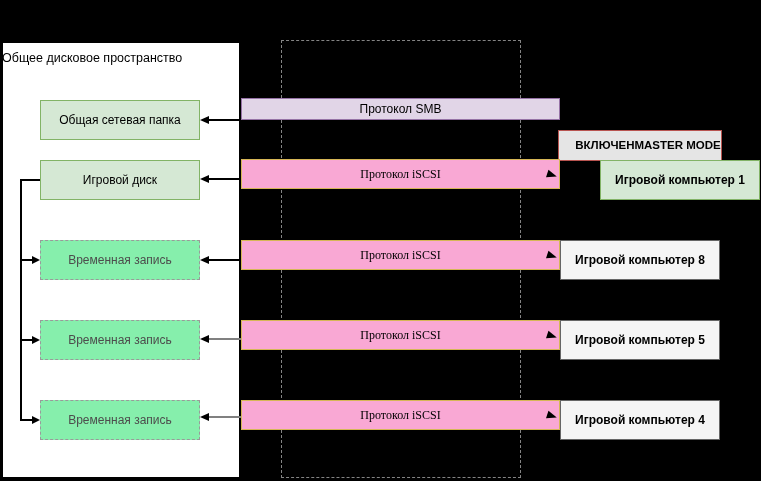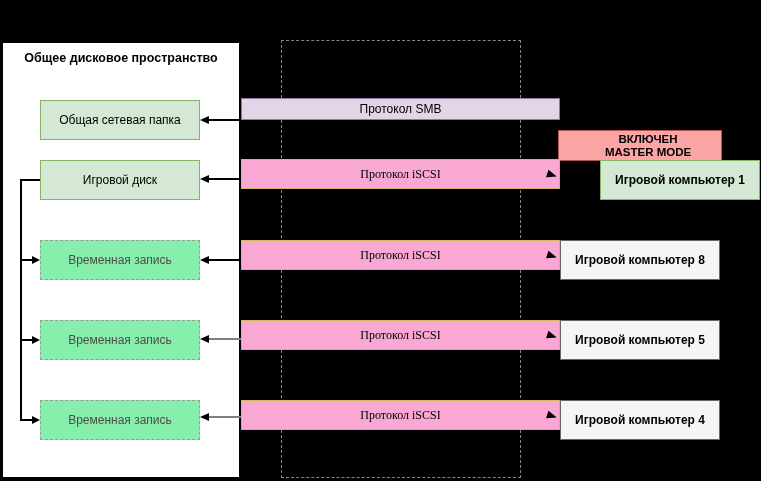--- a/index.html
+++ b/index.html
@@ -5,22 +5,22 @@
   html,body { margin:0; padding:0; background:#000; }
   .canvas {
     position:relative; width:761px; height:481px; background:#000000;
     font-family:"Liberation Sans","DejaVu Sans",sans-serif; overflow:hidden;
   }
   .panel {
     position:absolute; left:2px; top:42px; width:238px; height:436px;
     background:#ffffff; border:1px solid #000; box-sizing:border-box; z-index:1;
   }
   .panel-title {
-    position:absolute; left:2px; top:51px; width:238px; text-align:center;
-    font-weight:bold; font-size:12.5px; color:#000; z-index:2;
+    position:absolute; left:2px; top:51px; width:238px; 
+    font-weight:normal; font-size:12.5px; color:#000; z-index:2;
   }
   .node {
     position:absolute; width:160px; height:40px; box-sizing:border-box;
     display:flex; align-items:center; justify-content:center;
     font-size:12px; color:#000; text-align:center; z-index:2;
   }
   .green  { background:#d5e8d4; border:1px solid #82b366; }
   .dashedbox { background:#86efac; border:1px dashed #9a9a9a; color:#4d4d4d; }
   .graybox  { background:#f5f5f5; border:1px solid #666666; font-weight:bold; }
   .bold { font-weight:bold; }
@@ -30,22 +30,22 @@
   }
   .bar {
     position:absolute; left:241px; width:319px; box-sizing:border-box;
     display:flex; align-items:center; justify-content:center;
     font-size:12px; color:#000; z-index:2;
   }
   .bar-smb   { top:98px;  height:22px; background:#e1d5e7; border:1px solid #9673a6; }
   .bar-iscsi { height:30px; background:#f9a8d4; border:1px solid #d6b656;font-family:Liberation Serif, serif; }
   .badge {
     position:absolute; left:558px; top:130px; width:164px; height:31px;
-    background:#fca5a5; border:1px solid #b85450; box-sizing:border-box;
-    display:flex; flex-direction:column; align-items:center; justify-content:center;
+    background:#e5e5e5; border:1px solid #b85450; box-sizing:border-box;
+    display:flex; align-items:center; justify-content:center;
     font-weight:bold; font-size:11.5px; line-height:13px; color:#000; z-index:1;padding-left:16px;
   }
   .hline { position:absolute; height:2px; background:#000; z-index:3; }
   .vline { position:absolute; width:2px;  background:#000; z-index:3; }
   .grayline { background:#808080; }
   .ah { position:absolute; width:0; height:0; z-index:3; }
   .ah-left  { border-top:4px solid transparent; border-bottom:4px solid transparent; border-right:9px solid #000; }
   .ah-right { border-top:4px solid transparent; border-bottom:4px solid transparent; border-left:8px solid #000; }
   .ah-into-pc {
     border-top:4.5px solid transparent; border-bottom:4.5px solid transparent;

